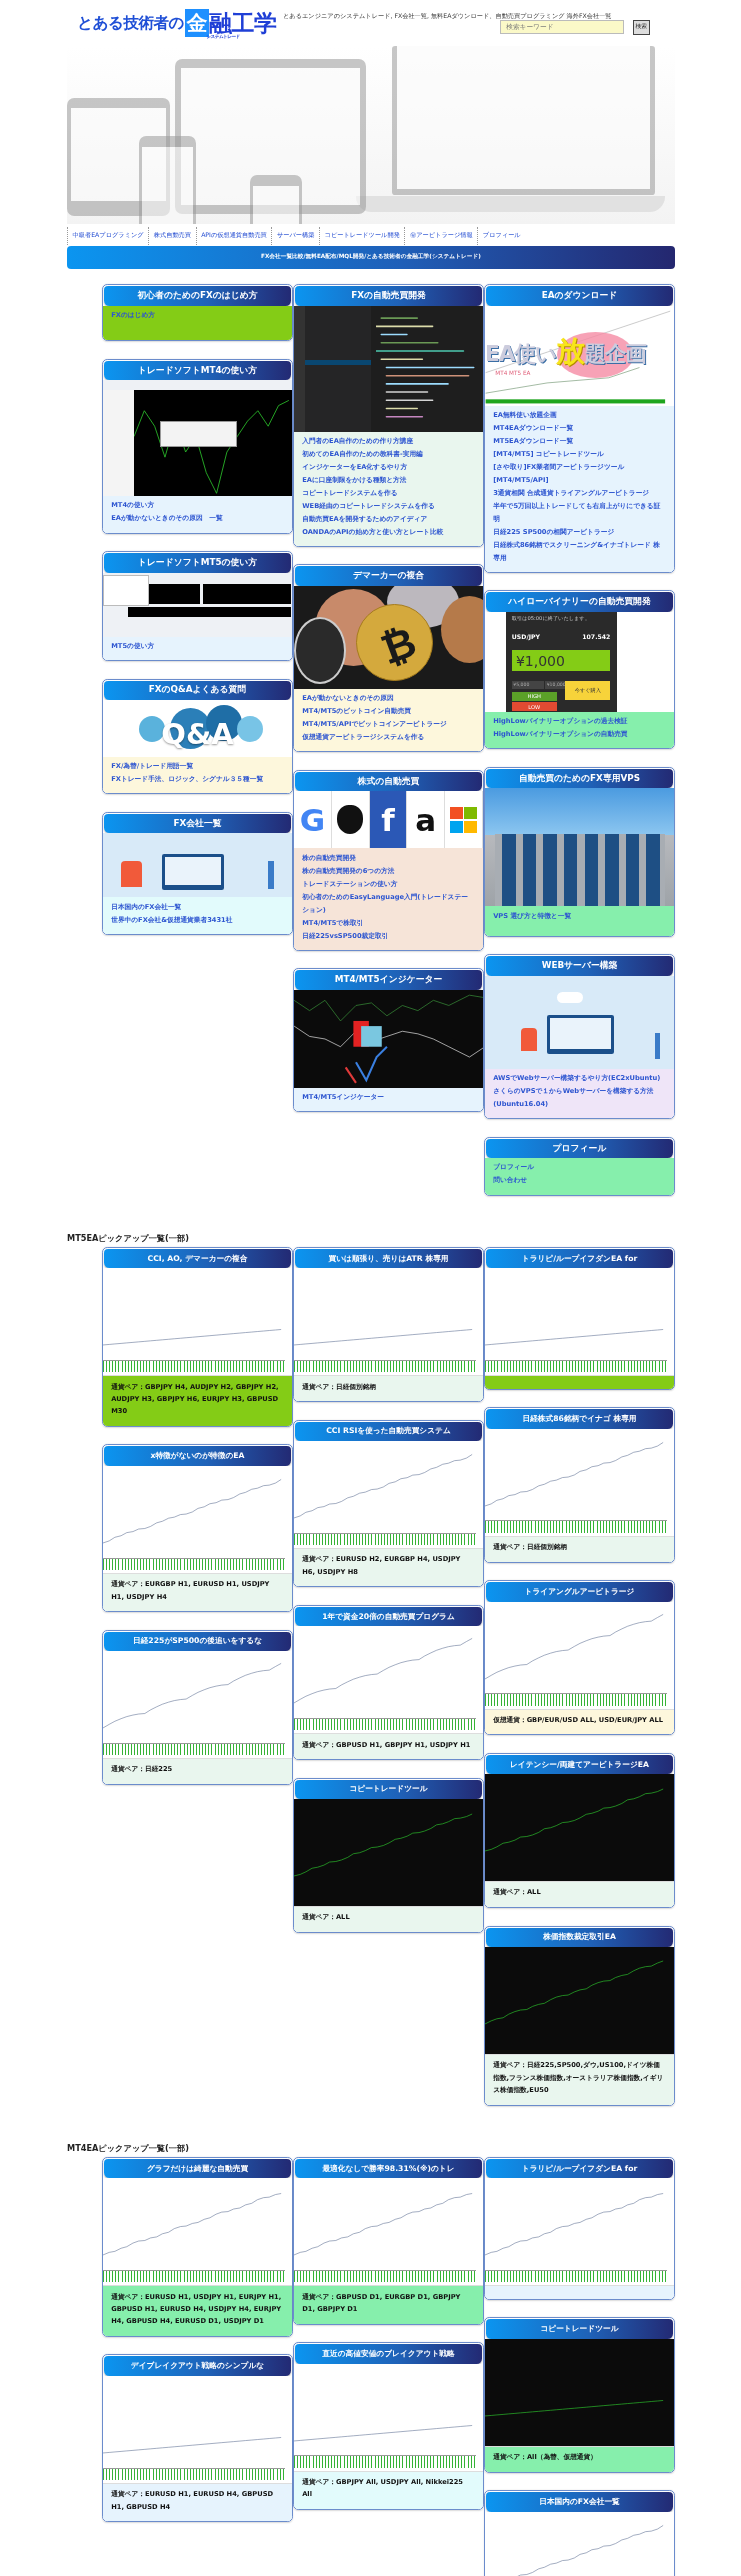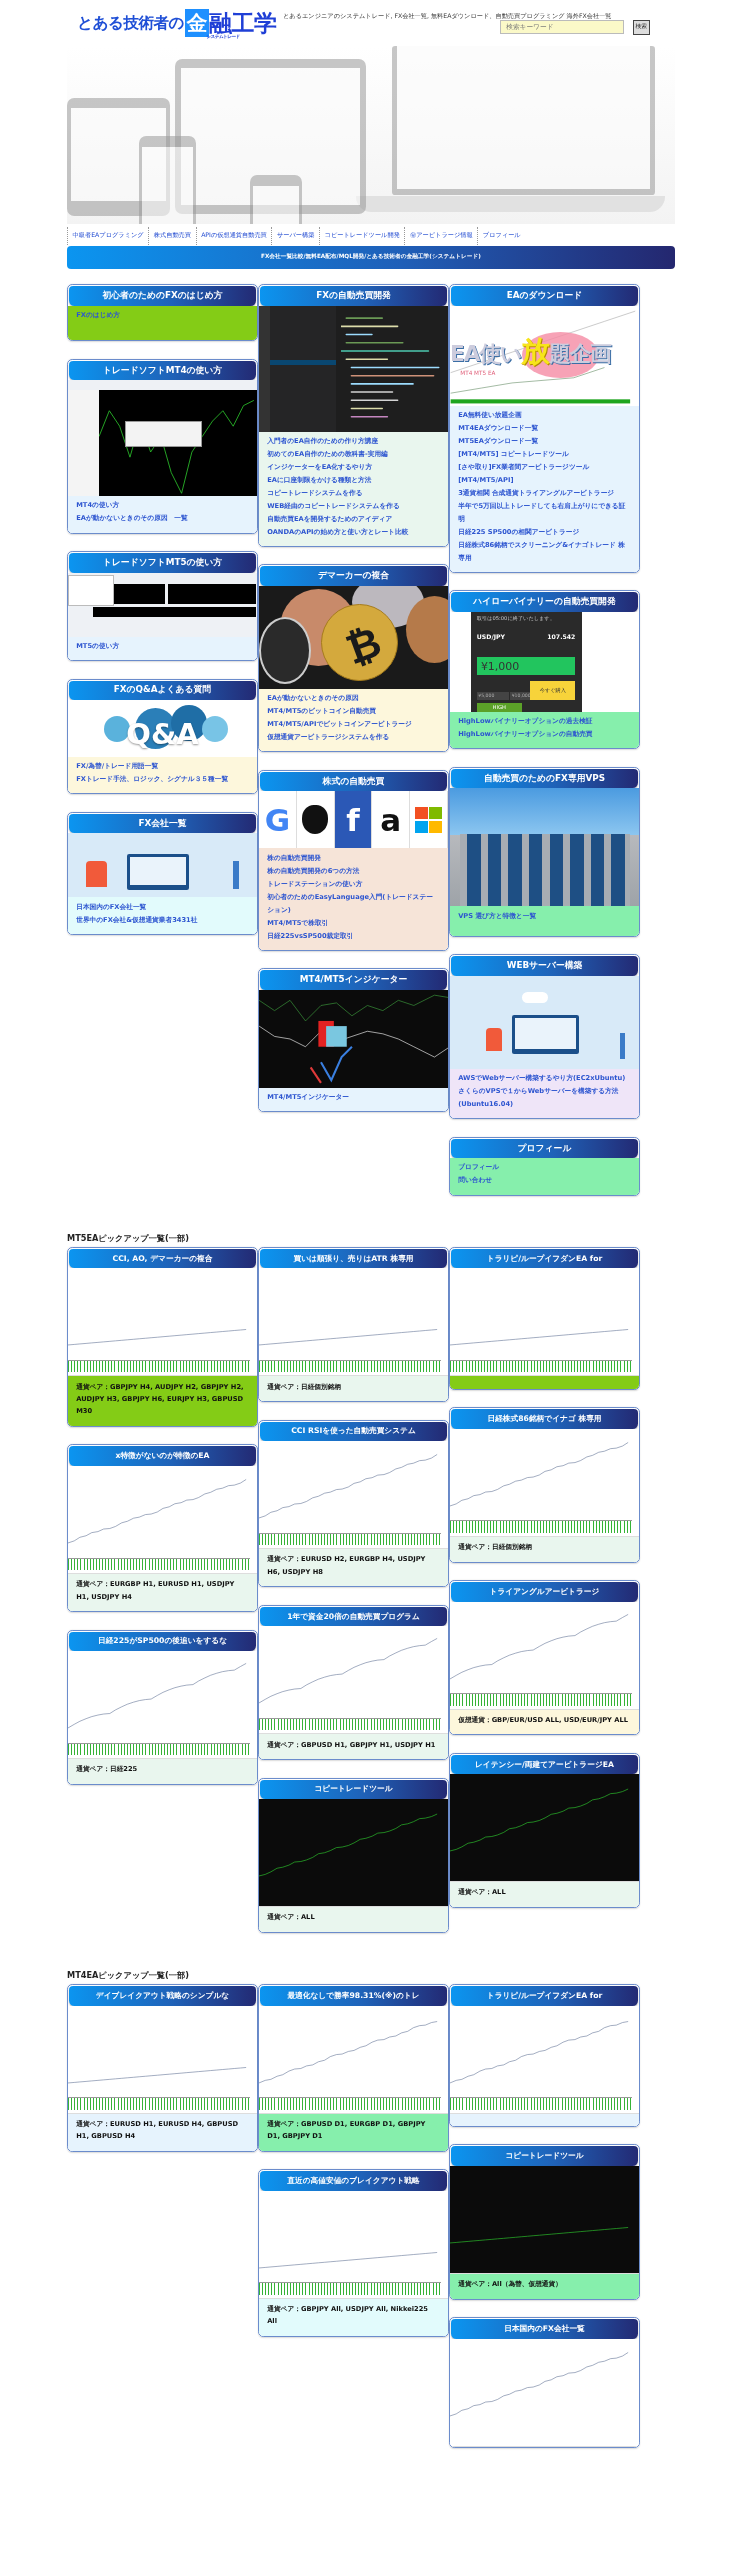--- a/index.html
+++ b/index.html
@@ -22,21 +22,21 @@
 .laptop-base{position:absolute;left:289px;top:150px;width:309px;height:15.5px;background:#d4d4d4;border-radius:0 0 15.5px 15.5px;opacity:.6}
 .tablet{left:108px;top:13px;width:191px;height:155px}
 .tablet2{left:0;top:52px;width:103px;height:118px}
 .phone{left:72px;top:90px;width:57px;height:113px}
 .phone2{left:183px;top:129px;width:52px;height:98px}
 
 .nav{display:flex;height:17.5px;align-items:center;margin-top:3.1px}
 .nav a{font-size:6.2px;color:#1a45d0;padding:0 4.6px;border-left:0.5px dotted #999;height:17.5px;display:flex;align-items:center;text-decoration:none}
 .banner{height:23px;border-radius:4.1px;background:linear-gradient(90deg,#0b95f0,#1f5fb8 55%,#24276f);color:#fff;font-size:5.7px;font-weight:bold;display:flex;align-items:center;justify-content:center;margin-top:1px}
 
-.cols{display:flex;justify-content:flex-start;margin-top:15.5px}
+.cols{display:flex;justify-content:flex-end;margin-top:15.5px}
 .col{width:191px}
 .card{border:1px solid #6b8ccc;border-radius:5.2px;margin-bottom:17.5px;overflow:hidden;box-shadow:0 0.5px 1.5px rgba(0,0,0,.15)}
 .card-h{height:19.6px;background:linear-gradient(90deg,#0b95f0,#1f62b8 55%,#232a74);color:#fff;font-weight:bold;font-size:8.8px;display:flex;align-items:center;justify-content:center;border-radius:4.1px 4.1px 5.2px 5.2px;margin:1px 1px 0 1px;box-shadow:0 1px 1.5px rgba(0,0,0,.3)}
 .card-img{position:relative;overflow:hidden}
 .card-links{padding:3.1px 8.2px 7.2px}
 .card-links a{display:block;color:#2d55d0;font-weight:bold;font-size:6.7px;line-height:13px;text-decoration:none}
 .bg-green{background:#84cc16}.bg-blue{background:#e6f3fd}.bg-yellow{background:#fdf7dc}.bg-peach{background:#f6e4d8}.bg-lav{background:#efe5f8}.bg-gray{background:#86efac}.bg-mint{background:#e9f6ee}.bg-cyan{background:#e2fbfc}
 
 .img-dark{background:#0b0b0b}
 .img-code{background:#1e1e1e}
@@ -45,21 +45,21 @@
 .img-coin{background:#1a1a1a}
 .mt4chart{position:absolute;left:31px;top:9.3px;right:0;bottom:0;background:#000}
 .mt4side{position:absolute;left:0;top:9.3px;width:31px;bottom:0;background:#f4f4f4}
 .toolbar{position:absolute;left:0;top:0;right:0;height:9.3px;background:#eef1f5}
 .dialog{position:absolute;left:57px;top:41px;width:77px;height:26px;background:#f3f3f3;border:0.5px solid #999}
 .sq{position:absolute;border-radius:50%}
 .qa-text{position:absolute;left:0;right:0;top:16.5px;text-align:center;font-size:29px;font-weight:bold;color:#fff;text-shadow:0 1px 2.1px rgba(0,0,0,.4)}
 .gafa{display:flex;height:57px}
 .gafa div{flex:1;display:flex;align-items:center;justify-content:center;font-size:31px;font-weight:bold;border-right:1.5px solid #ddd;background:#fff}
 .binary{position:absolute;left:20.6px;top:0;width:111px;bottom:0;background:#2a2a2a;color:#fff;font-size:6.2px;padding:3.1px 6.2px}
-.binary .inp{background:#22c55e;color:#333;font-size:11px;padding:2.1px 4.1px;margin:17px 0}
+.binary .inp{background:#84cc16;color:#333;font-size:14px;padding:2.1px 4.1px;margin:10px 0}
 .binary .hi{background:#5ba128;color:#fff;text-align:center;font-size:5.2px;padding:1.5px;width:45px}
 .binary .lo{background:#e14a32;color:#fff;text-align:center;font-size:5.2px;padding:1.5px;width:45px;margin-top:1.5px}
 .binary .buy{position:absolute;right:6.2px;top:69px;width:45px;height:18.5px;background:#f7d33a;color:#333;font-size:5.2px;display:flex;align-items:center;justify-content:center}
 .building{background:linear-gradient(#4b9be0,#8cc6f0 40%,#b7b9bd 40%,#9ea3a8)}
 .eabig{position:absolute;left:0;top:26px;font-size:21.6px;font-weight:bold;color:#ccd;text-shadow:1px 1px 0 #3a6ea5;letter-spacing:-1px}
 .eabig .hou{color:#f7e51a;font-size:29px;text-shadow:1px 1px 0 #b28900}
 
 .sec-head{height:19.6px;background:linear-gradient(90deg,#0b95f0,#1f5fb8 55%,#24276f);color:#fff;font-weight:bold;font-size:8.8px;display:flex;align-items:center;padding-left:11.3px;margin-top:31px;box-shadow:0 0.5px 1.5px rgba(0,0,0,.25)}
 .sub-title{font-size:8.2px;font-weight:bold;margin:19.6px 0 3.1px}
 .ea-card .card-h{font-size:7.7px}
@@ -484,27 +484,46 @@
         </div>
         <div class="card ea-card">
           <div class="card-h">レイテンシー/両建てアービトラージEA</div>
           <div class="eq" style="background:#0b0b0b">
             <svg width="189" height="93" viewBox="0 0 366 180">
               <polyline fill="none" stroke="#2fd12f" stroke-width="1.2" points="0,149 12,146 23,141 35,134 46,132 58,128 69,122 81,121 92,118 104,113 115,106 127,104 138,100 150,94 161,93 173,90 184,85 196,78 207,76 219,72 230,66 242,65 253,62 265,57 276,50 288,48 299,44 311,38 322,37 334,34 345,29"></polyline>
             </svg>
           </div>
           <div class="pairs bg-mint">通貨ペア：ALL</div>
         </div>
+        <div class="card ea-card">
+          <div class="card-h">株価指数裁定取引EA</div>
+          <div class="eq" style="background:#0b0b0b">
+            <svg width="189" height="93" viewBox="0 0 366 180">
+              <polyline fill="none" stroke="#2fd12f" stroke-width="1.2" points="0,149 12,143 23,139 35,137 46,130 58,125 69,122 81,121 92,115 104,111 115,109 127,102 138,97 150,94 161,93 173,87 184,83 196,81 207,74 219,69 230,66 242,65 253,59 265,55 276,53 288,46 299,41 311,38 322,37 334,31 345,27"></polyline>
+            </svg>
+          </div>
+          <div class="pairs bg-mint">通貨ペア：日経225,SP500,ダウ,US100,ドイツ株価指数,フランス株価指数,オーストラリア株価指数,イギリス株価指数,EU50</div>
+        </div>
       </div>
     </div>
 
   <div class="sub-title">MT4EAピックアップ一覧(一部)</div>
   <div class="cols" style="margin-top:0" id="mt4grid">
       <div class="col">
         <div class="card ea-card">
+          <div class="card-h">グラフだけは綺麗な自動売買</div>
+          <div class="eq" style="background:#fff">
+            <svg width="189" height="93" viewBox="0 0 366 180">
+              <polyline fill="none" stroke="#6a7a9a" stroke-width="1.2" points="0,149 12,144 23,142 35,136 46,133 58,126 69,122 81,121 92,116 104,114 115,108 127,105 138,98 150,94 161,93 173,88 184,86 196,80 207,77 219,70 230,66 242,65 253,60 265,58 276,52 288,49 299,42 311,38 322,37 334,32 345,30"></polyline>
+            </svg>
+            <div class="vol" style="background:repeating-linear-gradient(90deg,#36b336 0 1px,transparent 1px 3.1px)"></div>
+          </div>
+          <div class="pairs bg-gray">通貨ペア：EURUSD H1, USDJPY H1, EURJPY H1, GBPUSD H1, EURUSD H4, USDJPY H4, EURJPY H4, GBPUSD H4, EURUSD D1, USDJPY D1</div>
+        </div>
+        <div class="card ea-card">
           <div class="card-h">デイブレイクアウト戦略のシンプルな</div>
           <div class="eq" style="background:#fff">
             <svg width="189" height="93" viewBox="0 0 366 180">
               <polyline fill="none" stroke="#6a7a9a" stroke-width="1.2" points="0,149 12,148 23,147 35,146 46,145 58,144 69,143 81,142 92,141 104,140 115,139 127,138 138,137 150,136 161,135 173,134 184,133 196,132 207,131 219,130 230,129 242,128 253,127 265,126 276,125 288,124 299,123 311,122 322,121 334,120 345,119"></polyline>
             </svg>
             <div class="vol" style="background:repeating-linear-gradient(90deg,#36b336 0 1px,transparent 1px 3.1px)"></div>
           </div>
           <div class="pairs bg-blue">通貨ペア：EURUSD H1, EURUSD H4, GBPUSD H1, GBPUSD H4</div>
         </div>
       </div>

